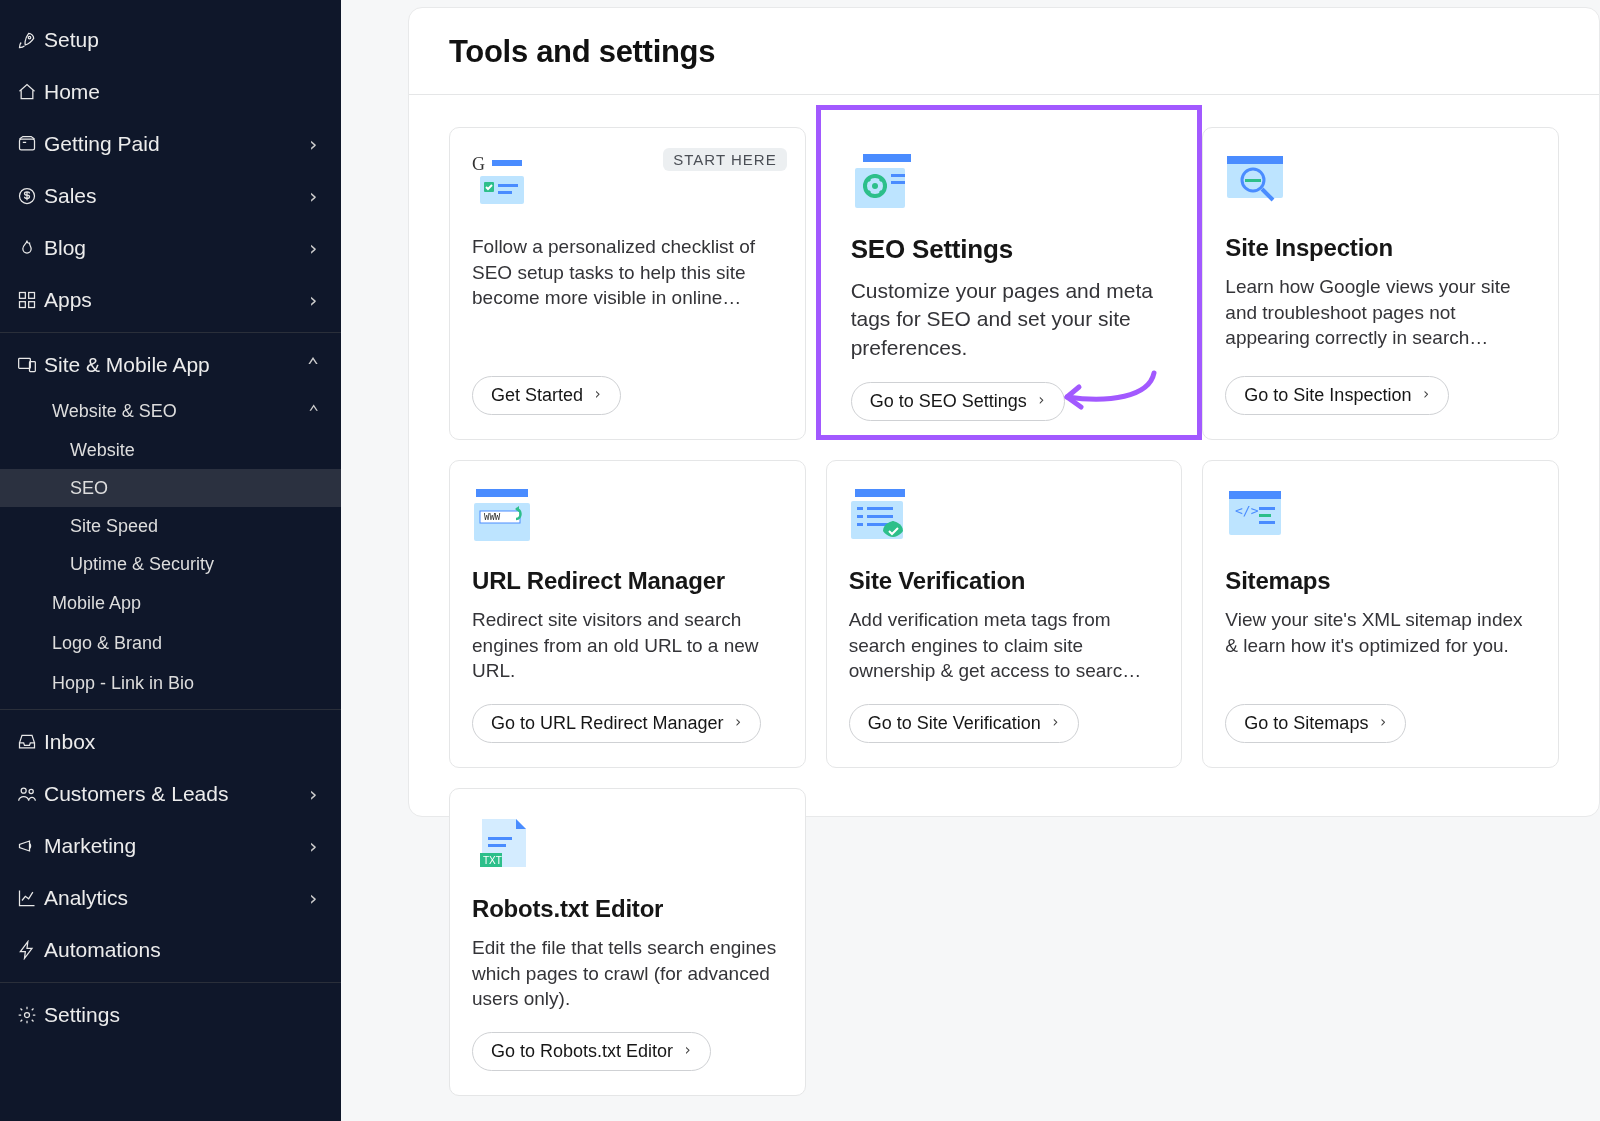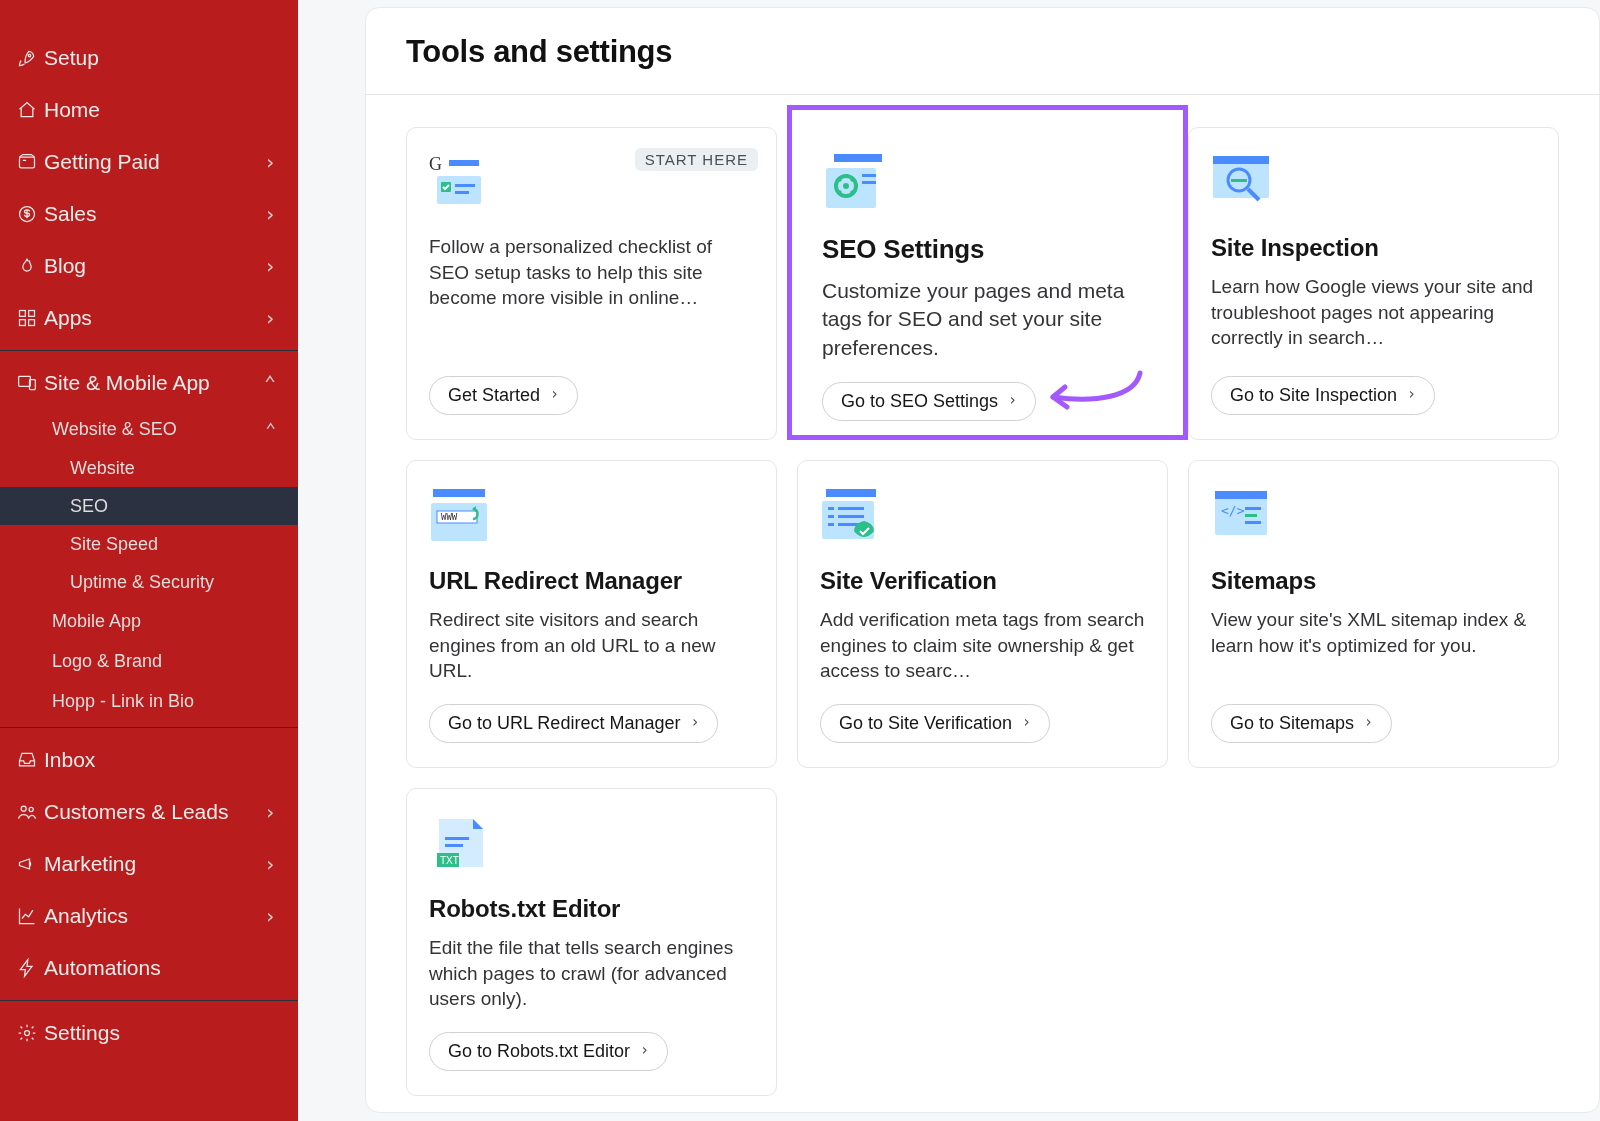--- a/index.html
+++ b/index.html
@@ -6,26 +6,26 @@
   body {
     font-family: -apple-system, BlinkMacSystemFont, "Segoe UI", Helvetica, Arial, sans-serif;
     background: #fff;
     width: 1600px;
     height: 1121px;
     overflow: hidden;
     display: flex;
   }
   
   .sidebar {
-    width: 298px;
-    background: #b91c1c;
+    width: 341px;
+    background: #0f172a;
     color: #e8e8e8;
     height: 100%;
     overflow-y: auto;
-    padding-top: 32px;
+    padding-top: 14px;
     flex-shrink: 0;
   }
   .nav-item {
     display: flex;
     align-items: center;
     height: 52px;
     padding: 0 22px 0 10px;
     font-size: 21px;
     color: #ececec;
     cursor: pointer;
@@ -77,21 +77,21 @@
     background: #f6f7f8;
     height: 100%;
     padding: 0 0 0 0;
     overflow: hidden;
   }
   .content-card {
     margin: 7px 0 0 67px;
     background: #fff;
     border: 1px solid #e8e9ea;
     border-radius: 14px;
-    height: 1106px;
+    height: 810px;
     padding: 26px 40px 0 40px;
   }
   .page-title {
     font-size: 31px;
     font-weight: 700;
     color: #111;
     margin-bottom: 24px;
     letter-spacing: -0.3px;
   }
   .title-divider {

